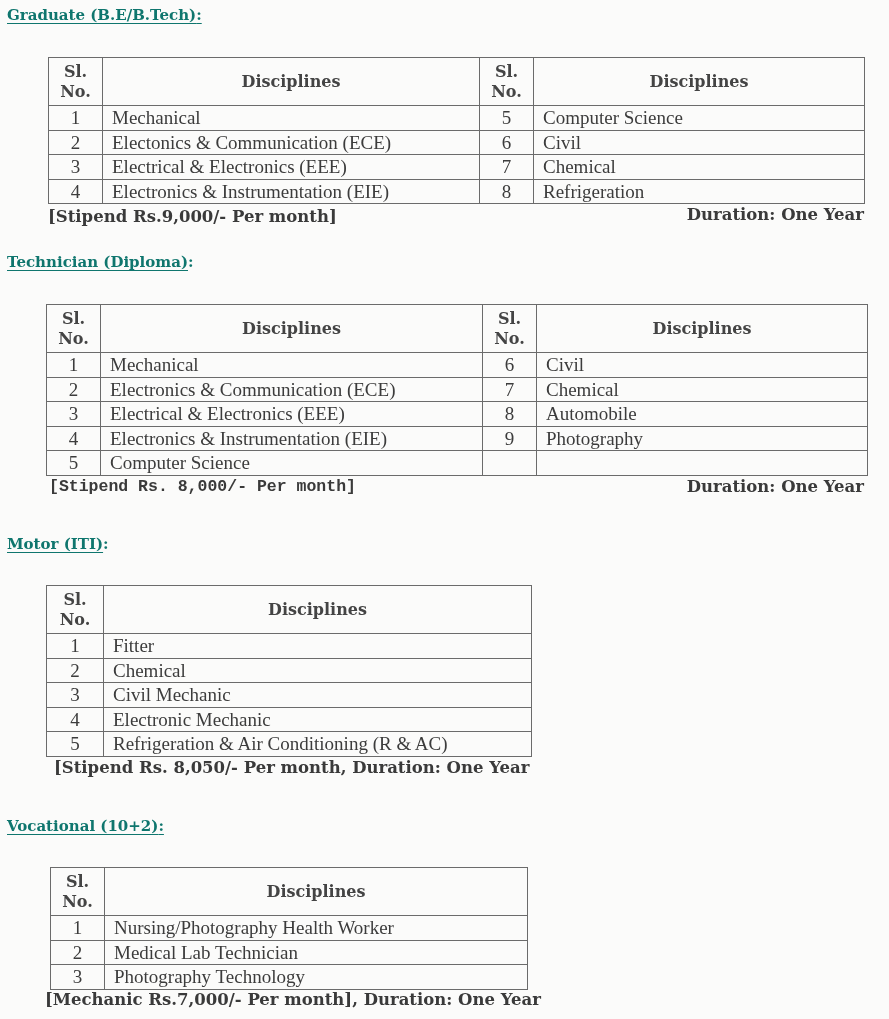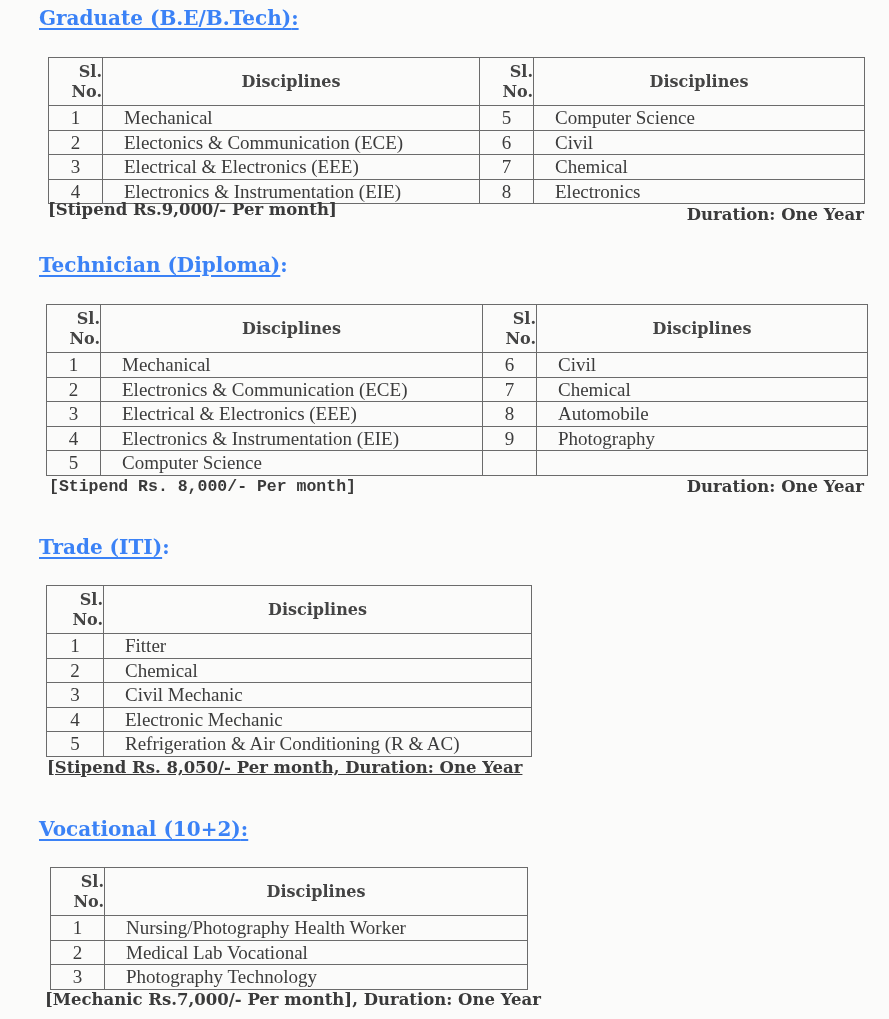--- a/index.html
+++ b/index.html
@@ -1,39 +1,39 @@
 <!DOCTYPE html>
 <html><head>
 <meta charset="utf-8">
 <style>
   html, body { margin:0; padding:0; }
   body {
     width:889px; height:1019px; background:#fbfbfa; position:relative; overflow:hidden;
     font-family:"DejaVu Serif","Liberation Serif",serif; color:#3a3a3a;
   }
   .heading {
-    position:absolute; left:39px; font-weight:bold; font-size:20px;
-    font-family:"DejaVu Serif",serif; color:#3b82f6; letter-spacing:0;
+    position:absolute; left:7px; font-weight:bold; font-size:15px;
+    font-family:"DejaVu Serif",serif; color:#0f766e; letter-spacing:0;
   }
   .heading u { text-decoration:underline; text-underline-offset:3px; }
   table.disc {
     position:absolute; border-collapse:collapse; table-layout:fixed;
     font-family:"Liberation Serif","DejaVu Serif",serif; font-size:19px; color:#3c3c3c;
   }
   table.disc th, table.disc td {
     border:1.2px solid #6b6b6b; padding:0; line-height:1;
   }
   table.disc th {
     font-family:"DejaVu Serif",serif; font-weight:bold; font-size:16px; color:#444;
     height:47px;
   }
-  table.disc th.sl { line-height:1.25;text-align:right; }
+  table.disc th.sl { line-height:1.25; }
   table.disc td { height:23.5px; }
   table.disc td.num { text-align:center; }
-  table.disc td.name { padding-left:21px; white-space:nowrap; }
+  table.disc td.name { padding-left:9px; white-space:nowrap; }
   .note {
     position:absolute; font-family:"DejaVu Serif",serif; font-weight:bold; font-size:16.5px;
     color:#3a3a3a; white-space:nowrap;
   }
 </style>
 </head>
 <body>
 
 <div class="heading" style="top:6px;"><u>Graduate (B.E/B.Tech)</u><u>:</u></div>
 
@@ -66,26 +66,26 @@
   <tr>
     <td class="num">3</td>
     <td class="name">Electrical &amp; Electronics (EEE)</td>
     <td class="num">7</td>
     <td class="name">Chemical</td>
   </tr>
   <tr>
     <td class="num">4</td>
     <td class="name">Electronics &amp; Instrumentation (EIE)</td>
     <td class="num">8</td>
-    <td class="name">Electronics</td>
-  </tr>
-</tbody>
-  </table>
-
-<div class="note" style="left:48px; top:200px;text-align:center;">[Stipend Rs.9,000/- Per month]</div>
+    <td class="name">Refrigeration</td>
+  </tr>
+</tbody>
+  </table>
+
+<div class="note" style="left:48px; top:207px;text-align:center;">[Stipend Rs.9,000/- Per month]</div>
 <div class="note" style="right:25px; top:205px;">Duration: One Year</div>
 
 <div class="heading" style="top:253px;"><u>Technician (Diploma)</u><span>:</span></div>
 
 <table class="disc" style="left:46px; top:304px; width:821px;">
   <colgroup>
       <col style="width:54px">
       <col style="width:382px">
       <col style="width:54px">
       <col style="width:331px">
@@ -126,21 +126,21 @@
     <td class="name">Computer Science</td>
     <td class="num"></td>
     <td class="name"></td>
   </tr>
 </tbody>
   </table>
 
 <div class="note" style="left:49px; top:477px;font-family:Liberation Mono, monospace;">[Stipend Rs. 8,000/- Per month]</div>
 <div class="note" style="right:25px; top:477px;">Duration: One Year</div>
 
-<div class="heading" style="top:535px;"><u>Trade (ITI)</u><span>:</span></div>
+<div class="heading" style="top:535px;"><u>Motor (ITI)</u><span>:</span></div>
 
 <table class="disc" style="left:46px; top:585px; width:485px;">
   <colgroup>
       <col style="width:57px">
       <col style="width:428px">
     </colgroup>
   <tbody>
       <tr>
     <th class="sl"><span>Sl.</span><br><span>No.</span></th>
     <th>Disciplines</th>
@@ -161,41 +161,41 @@
     <td class="num">4</td>
     <td class="name">Electronic Mechanic</td>
   </tr>
   <tr>
     <td class="num">5</td>
     <td class="name">Refrigeration &amp; Air Conditioning (R &amp; AC)</td>
   </tr>
 </tbody>
   </table>
 
-<div class="note" style="left:47px; top:758px;text-decoration:underline;">[Stipend Rs. 8,050/- Per month, Duration: One Year</div>
+<div class="note" style="left:54px; top:758px;">[Stipend Rs. 8,050/- Per month, Duration: One Year</div>
 
 <div class="heading" style="top:817px;text-align:center;"><u>Vocational (10+2)</u><u>:</u></div>
 
 <table class="disc" style="left:50px; top:867px; width:477px;">
   <colgroup>
       <col style="width:54px">
       <col style="width:423px">
     </colgroup>
   <tbody>
       <tr>
     <th class="sl"><span>Sl.</span><br><span>No.</span></th>
     <th>Disciplines</th>
   </tr>
   <tr>
     <td class="num">1</td>
     <td class="name">Nursing/Photography Health Worker</td>
   </tr>
   <tr>
     <td class="num">2</td>
-    <td class="name">Medical Lab Vocational</td>
+    <td class="name">Medical Lab Technician</td>
   </tr>
   <tr>
     <td class="num">3</td>
     <td class="name">Photography Technology</td>
   </tr>
 </tbody>
   </table>
 
 <div class="note" style="left:45px; top:990px;">[Mechanic Rs.7,000/- Per month], Duration: One Year</div>
 

